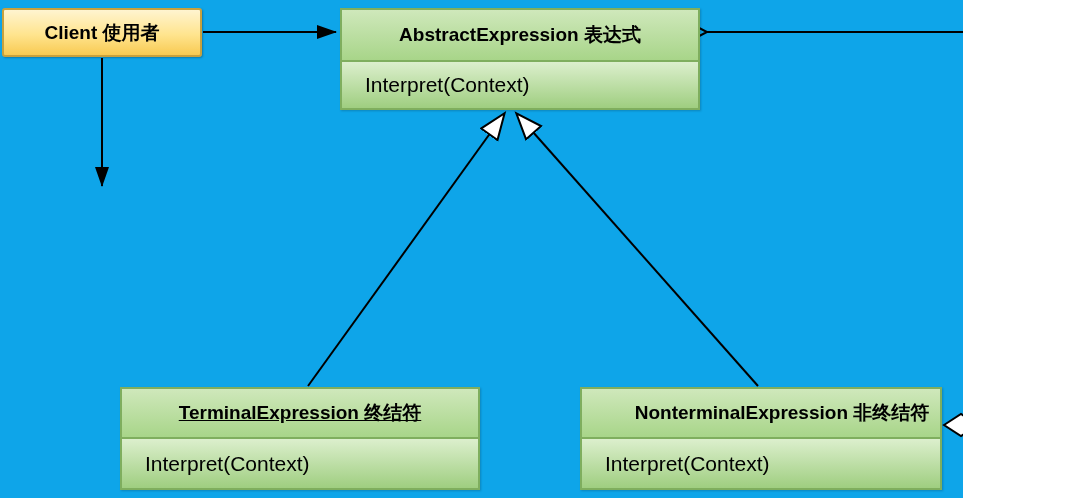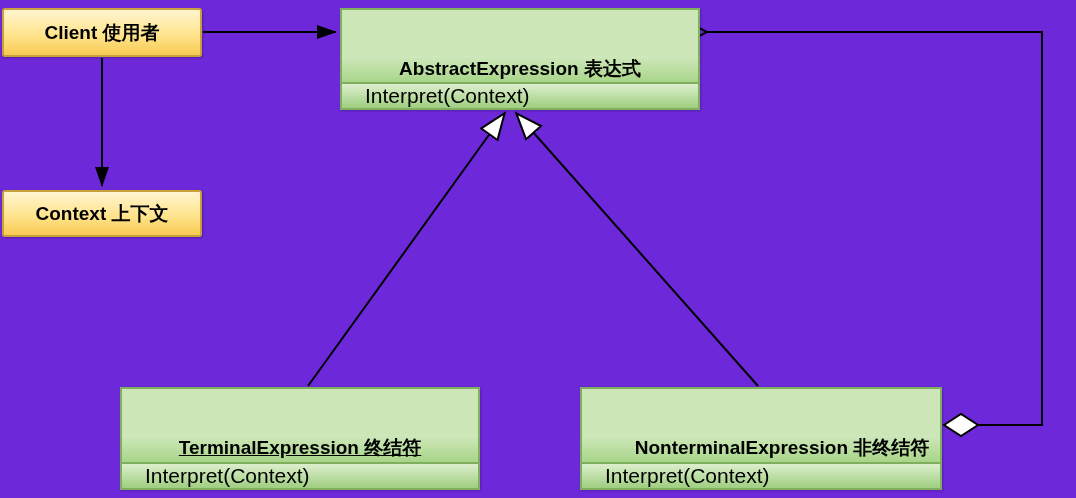--- a/index.html
+++ b/index.html
@@ -3,23 +3,23 @@
 <meta charset="utf-8">
 <style>
   html, body {
     margin: 0;
     padding: 0;
     background: #ffffff;
     font-family: "Liberation Sans", "DejaVu Sans", sans-serif;
   }
   .canvas {
     position: relative;
-    width: 1076px;
+    width: 963px;
     height: 498px;
-    background: #6d28d9;
+    background: #0ea5e9;
     overflow: hidden;
   }
   .connector-layer {
     position: absolute;
     left: 0; top: 0;
     width: 1076px;
     height: 498px;
     pointer-events: none;
   }
   .node {
@@ -44,26 +44,26 @@
     border: 2px solid #7fae5e;
     background: #cde6b8;
     box-shadow: 1px 1px 2px rgba(0,0,0,0.2);
     display: flex;
     flex-direction: column;
   }
   .uml-class .class-header {
     border-bottom: 2px solid #7fae5e;
     background: linear-gradient(180deg, #cfe8bb 0%, #a8d589 100%);
     display: flex;
+    align-items: center;
     justify-content: center;
     font-weight: bold;
     font-size: 19px;
     color: #000000;
     box-sizing: border-box;
-    margin-top: 46px;
   }
   .uml-class .class-body {
     flex: 1;
     background: linear-gradient(180deg, #dcefcd 0%, #9fce80 100%);
     display: flex;
     align-items: center;
     font-size: 21px;
     color: #000000;
     padding-left: 23px;
     box-sizing: border-box;
@@ -105,23 +105,20 @@
     <line x1="758" y1="386" x2="517" y2="114" stroke="#000000" stroke-width="2" marker-end="url(#hollowTriangle)"></line>
 
     <polyline points="977,425 1042,425 1042,32 706,32" fill="none" stroke="#000000" stroke-width="2" marker-end="url(#openArrow)"></polyline>
     <polygon points="944,425 961,414 978,425 961,436" fill="#ffffff" stroke="#000000" stroke-width="2"></polygon>
   </svg>
 
   <div class="node note" id="node-client">
     <span>Client 使用者</span>
   </div>
 
-  <div class="node note" id="node-context">
-    <span>Context 上下文</span>
-  </div>
 
   <div class="node uml-class" id="node-abstract">
     <div class="class-header">
       <span>AbstractExpression 表达式</span>
     </div>
     <div class="class-body">
       <span>Interpret(Context)</span>
     </div>
   </div>
 

